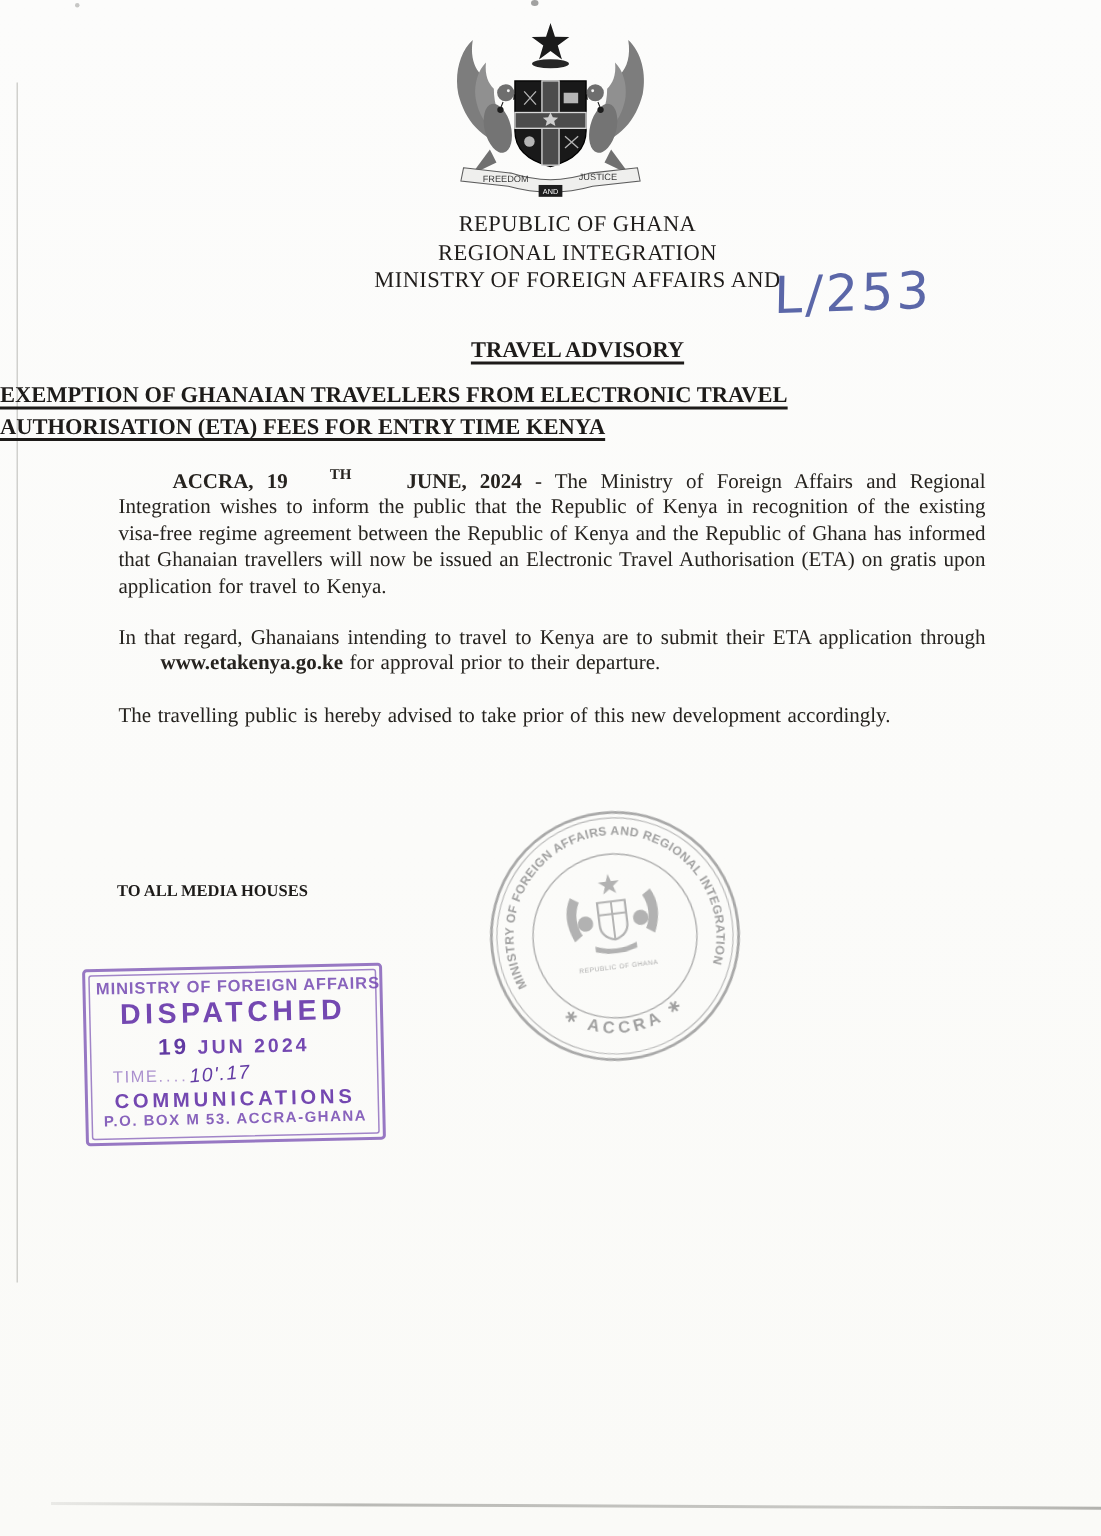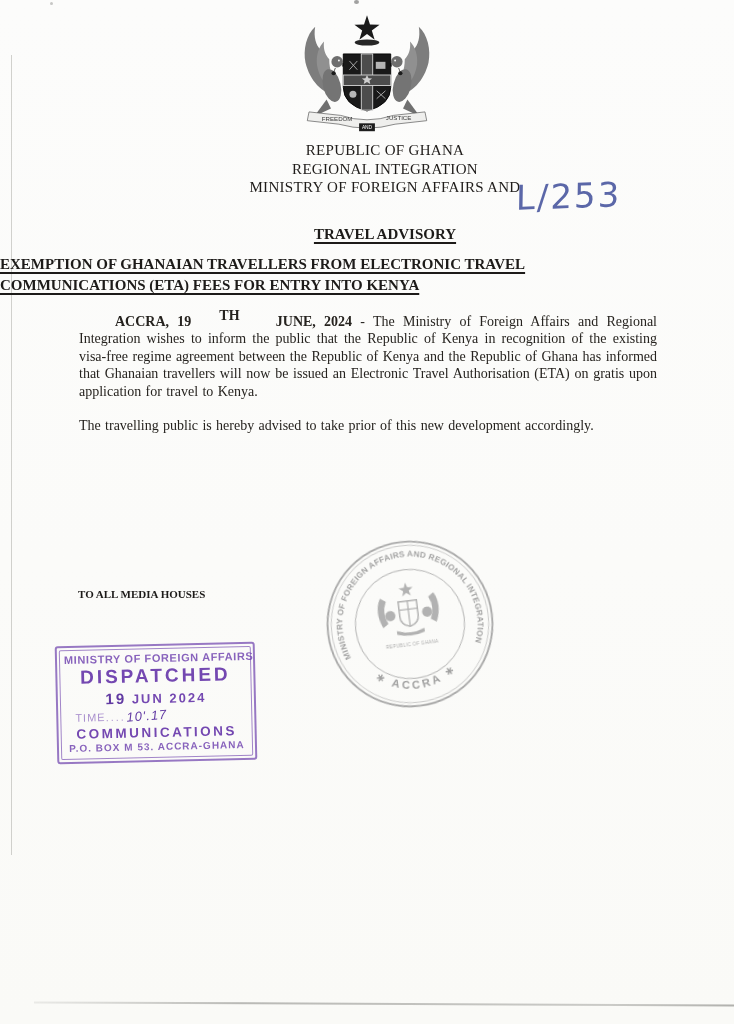--- a/index.html
+++ b/index.html
@@ -37,21 +37,21 @@
   .advisory-title span{text-decoration:underline;text-underline-offset:3px;text-decoration-thickness:1.5px;}
   .subject{position:absolute;left:0;top:254px;width:100%;text-align:left;
     font-size:15px;font-weight:bold;line-height:21px;color:#1d1b19;}
   .subject span{display:inline-block;text-decoration:underline;text-underline-offset:3px;text-decoration-thickness:1.5px;}
   
   .body-text{position:absolute;left:79px;top:313px;width:578px;
     font-size:14px;line-height:17.4px;text-align:justify;word-spacing:.06em;}
   .body-text p{margin:0 0 17px 0;}
   .body-text .p1{text-indent:8px;}
   .bold{font-weight:bold;margin-left:28px;}
-  sup{font-size:14px;vertical-align:super;line-height:0;}
+  sup{font-size:10px;vertical-align:super;line-height:0;}
   
   .recipient{position:absolute;left:78px;top:588px;font-size:11px;font-weight:bold;color:#1d1b19;}
   
   .round-stamp{position:absolute;left:322px;top:536px;width:176px;height:176px;
     transform:rotate(-7deg);opacity:.82;filter:blur(.2px);}
   
   .dispatch-stamp{position:absolute;left:56px;top:644px;width:200px;
     transform:rotate(-1.3deg);color:#6d3fae;opacity:.95;
     font-family:"Liberation Sans","DejaVu Sans",sans-serif;}
   .ds-outer{border:2.5px solid rgba(106,60,170,.72);border-radius:3px;padding:2px;}
@@ -125,25 +125,26 @@
   </div>
 
   <div class="ref-number">L/253</div>
 
   <div class="advisory-title">
     <span>TRAVEL ADVISORY</span>
   </div>
 
   <div class="subject">
     <span>EXEMPTION OF GHANAIAN TRAVELLERS FROM ELECTRONIC TRAVEL</span><br>
-    <span>COMMUNICATIONS (ETA) FEES FOR ENTRY INTO KENYA</span>
+    <span>AUTHORISATION (ETA) FEES FOR ENTRY TIME KENYA</span>
   </div>
 
   <div class="body-text">
     <p class="p1"><span class="bold">ACCRA, 19</span><sup class="bold">TH</sup><span class="bold"> JUNE, 2024</span><span> - </span><span>The Ministry of Foreign Affairs and Regional Integration wishes to inform the public that the Republic of Kenya in recognition of the existing visa-free regime agreement between the Republic of Kenya and the Republic of Ghana has informed that Ghanaian travellers will now be issued an Electronic Travel Authorisation (ETA) on gratis upon application for travel to Kenya.</span></p>
+    <p class="p2"><span>In that regard, Ghanaians intending to travel to Kenya are to submit their ETA application through </span><span class="bold">www.etakenya.go.ke</span><span> for approval prior to their departure.</span></p>
     <p class="p3">The travelling public is hereby advised to take prior of this new development accordingly.</p>
   </div>
 
   <div class="recipient">TO ALL MEDIA HOUSES</div>
 
   <svg class="round-stamp" viewBox="0 0 190 190">
     <defs>
       <path id="ringPath" d="M 28.8 125.9 A 73 73 0 1 1 161.2 125.9"></path>
       <path id="accraPath" d="M 50 148.6 A 70 70 0 0 0 140 148.6"></path>
     </defs>

